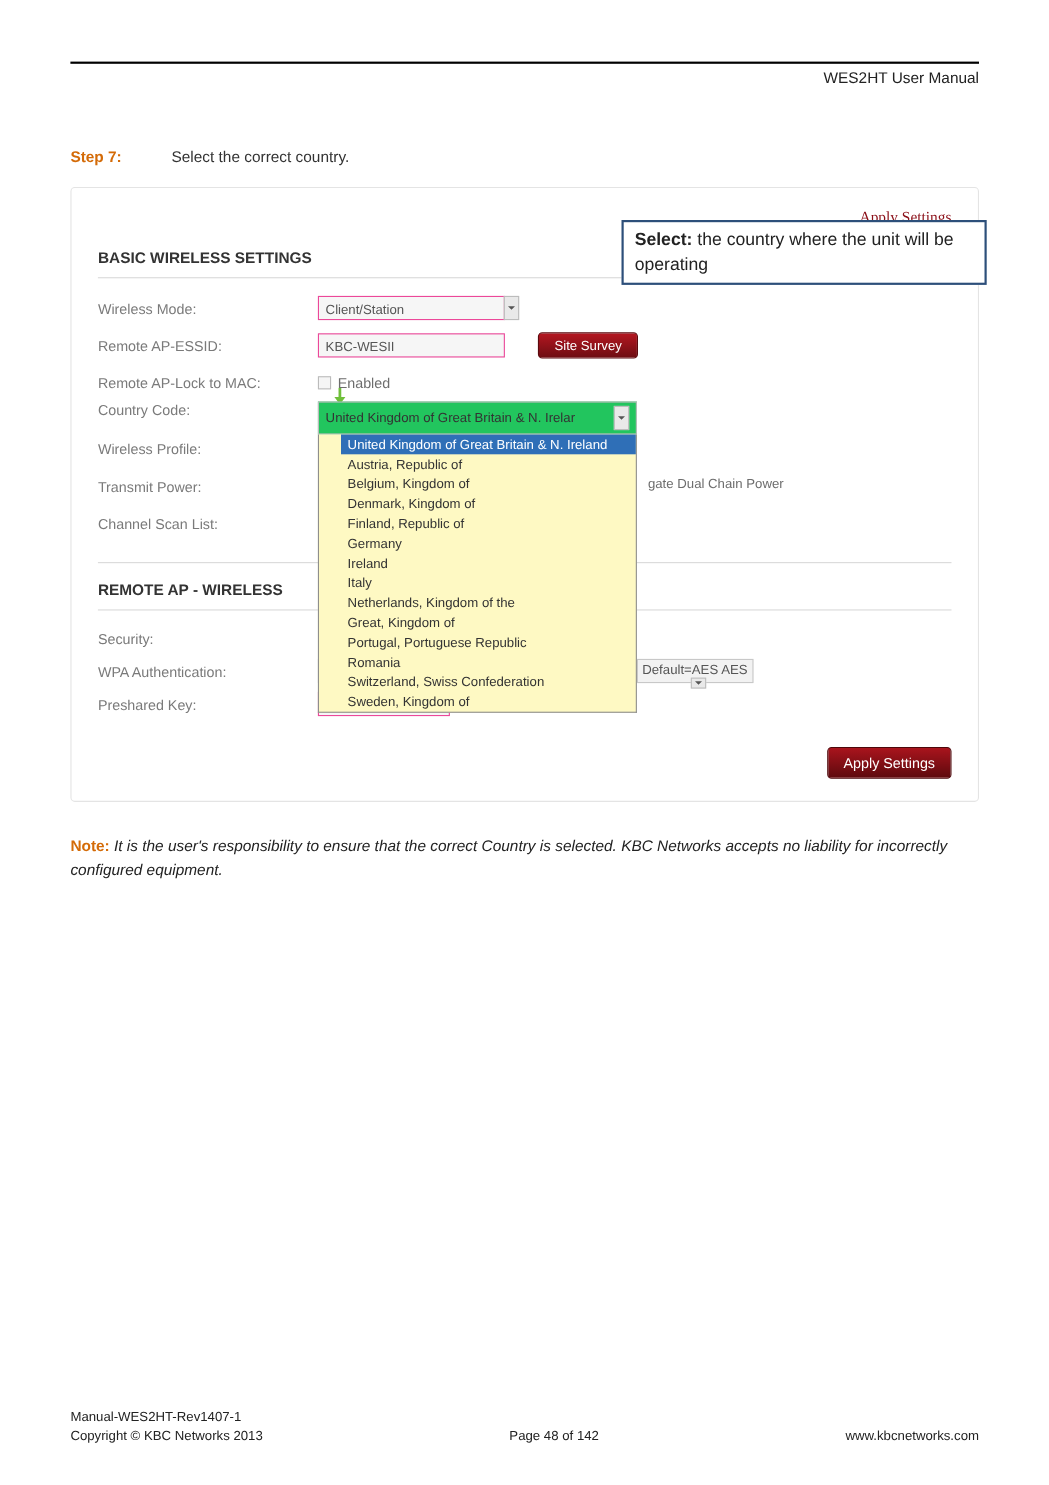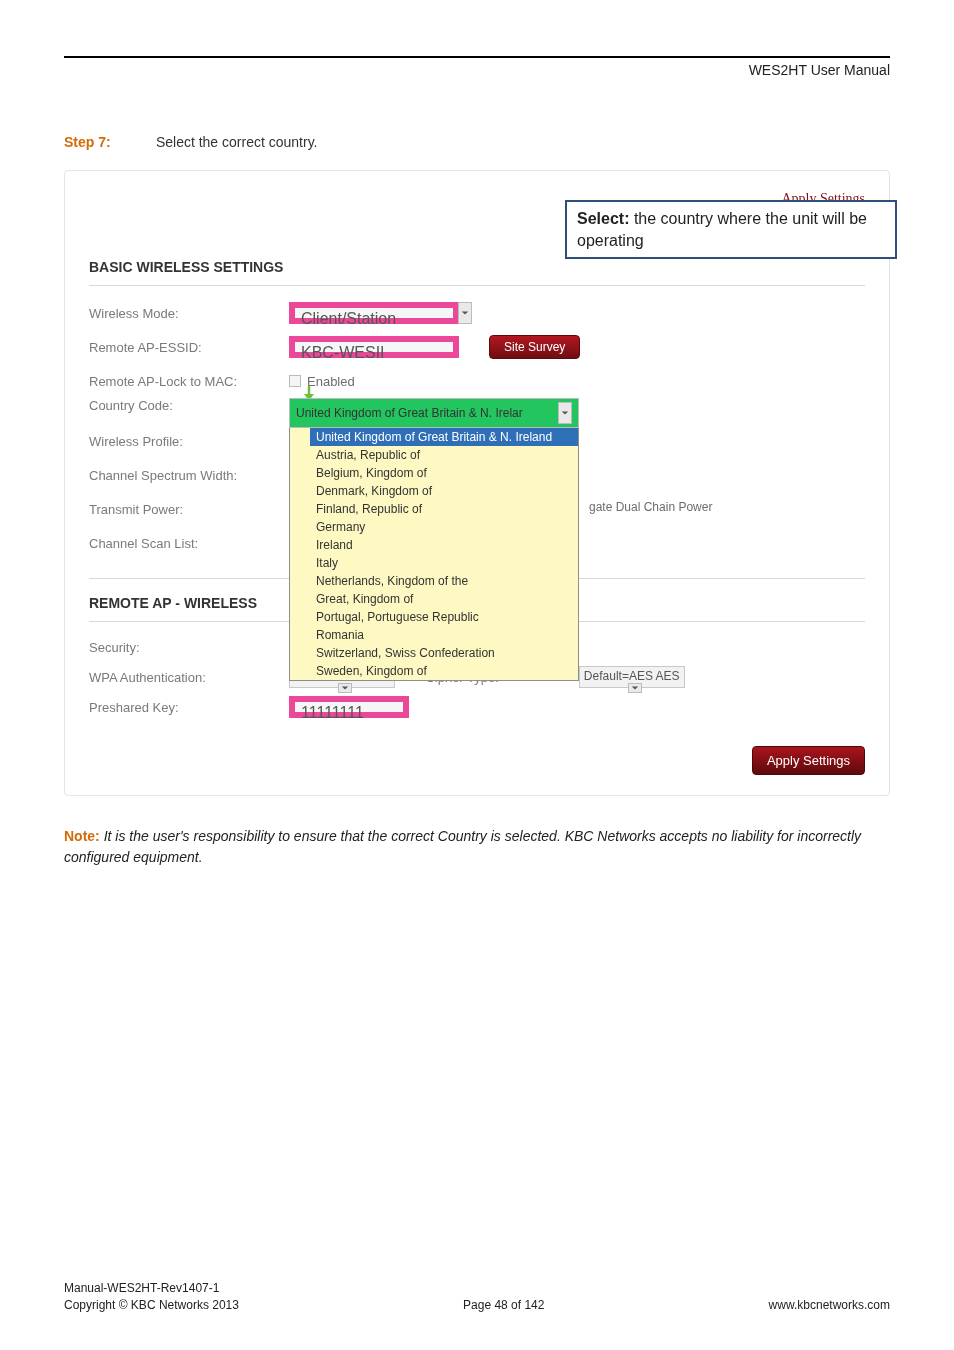--- a/index.html
+++ b/index.html
@@ -37,33 +37,33 @@
     color: #222;
     z-index: 20;
     line-height: 1.35;
   }
   .callout-box b { font-weight: bold; }
 
   .section-title {
     font-weight: bold;
     color: #333;
     font-size: 14px;
-    margin: 52px 0 10px 0;
+    margin: 19px 0 10px 0;
   }
   hr.sep { border: none; border-top: 1px solid #d9d9d9; margin: 4px 0 10px 0; }
 
   .row { display: flex; align-items: center; min-height: 34px; font-size: 13px; }
   .row .label { width: 200px; color: #7a7a7a; flex-shrink: 0; }
   .row .val-area { position: relative; display: flex; align-items: center; }
 
   .tbox {
-    border: 6px solid #ec4899;
+    border: 1px solid #ec4899;
     background: #f6f6f6;
     padding: 3px 6px;
-    font-size: 16px;
+    font-size: 12px;
     color: #555;
     min-width: 170px;
     height: 22px;
     display: inline-block;
     line-height: 16px;
   }
   .tbox.small { min-width: 120px; }
 
   .dd-btn {
     width: 14px; height: 22px;
@@ -280,23 +280,20 @@
         <div class="dd-item">Switzerland, Swiss Confederation</div>
         <div class="dd-item">Sweden, Kingdom of</div>
       </div>
     </div>
   </div>
 
   <div style="position:relative;">
     <div class="row">
       <div class="label">Wireless Profile:</div>
     </div>
-    <div class="row">
-      <div class="label">Channel Spectrum Width:</div>
-    </div>
     <div class="row" style="position:relative;">
       <div class="label">Transmit Power:</div>
       <span class="right-note" style="top:8px;">gate Dual Chain Power</span>
     </div>
     <div class="row">
       <div class="label">Channel Scan List:</div>
     </div>
   </div>
 
   <hr class="sep" style="margin-top:18px;">

